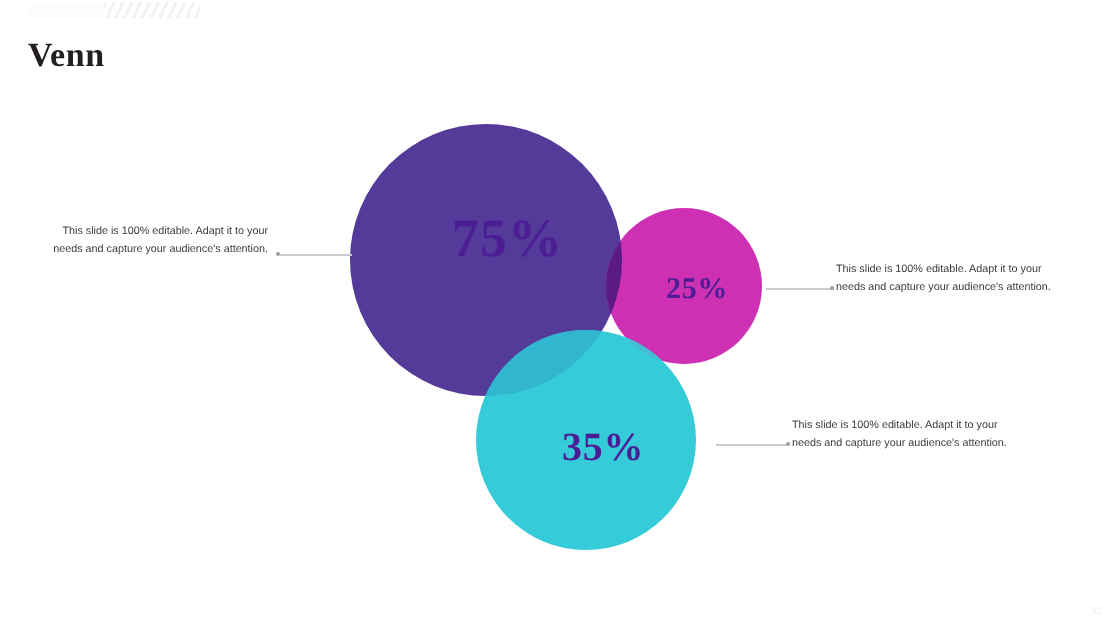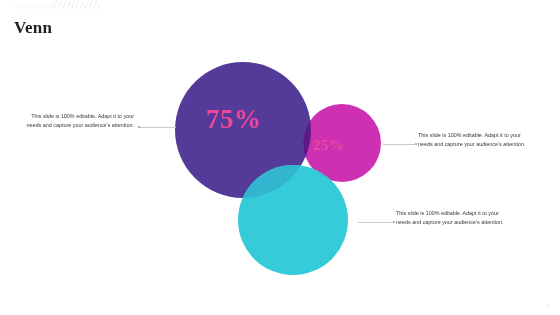--- a/index.html
+++ b/index.html
@@ -62,23 +62,24 @@
     left: 0;
     top: 0;
     width: 560px;
     height: 315px;
   }
 
   .pct {
     position: absolute;
     font-family: "Liberation Serif", serif;
     font-weight: bold;
-    color: #ec4899;
+    color: #4c1d95;
     white-space: nowrap;
     line-height: 1;
+    margin-left: 20px;
   }
   .pct-75 { left: 206px; top: 106px; font-size: 27px; letter-spacing: 0.5px; }
   .pct-25 { left: 313px; top: 138px; font-size: 15px; letter-spacing: 0.4px; }
   .pct-35 { left: 261px; top: 214px; font-size: 20px; letter-spacing: 0.4px; }
 
   
   .callout {
     position: absolute;
     font-size: 5.4px;
     line-height: 1.72;
@@ -176,20 +177,21 @@
 
     <g clip-path="url(#clipA)">
       <g clip-path="url(#clipB)">
         <circle cx="293" cy="220" r="55" fill="#2E7FAE"></circle>
       </g>
     </g>
   </svg>
 
   <div class="pct pct-75">75%</div>
   <div class="pct pct-25">25%</div>
+  <div class="pct pct-35">35%</div>
 
   <div class="connector conn-left"></div>
   <div class="dot dot-left"></div>
 
   <div class="connector conn-rt"></div>
   <div class="dot dot-rt"></div>
 
   <div class="connector conn-rb"></div>
   <div class="dot dot-rb"></div>
 

